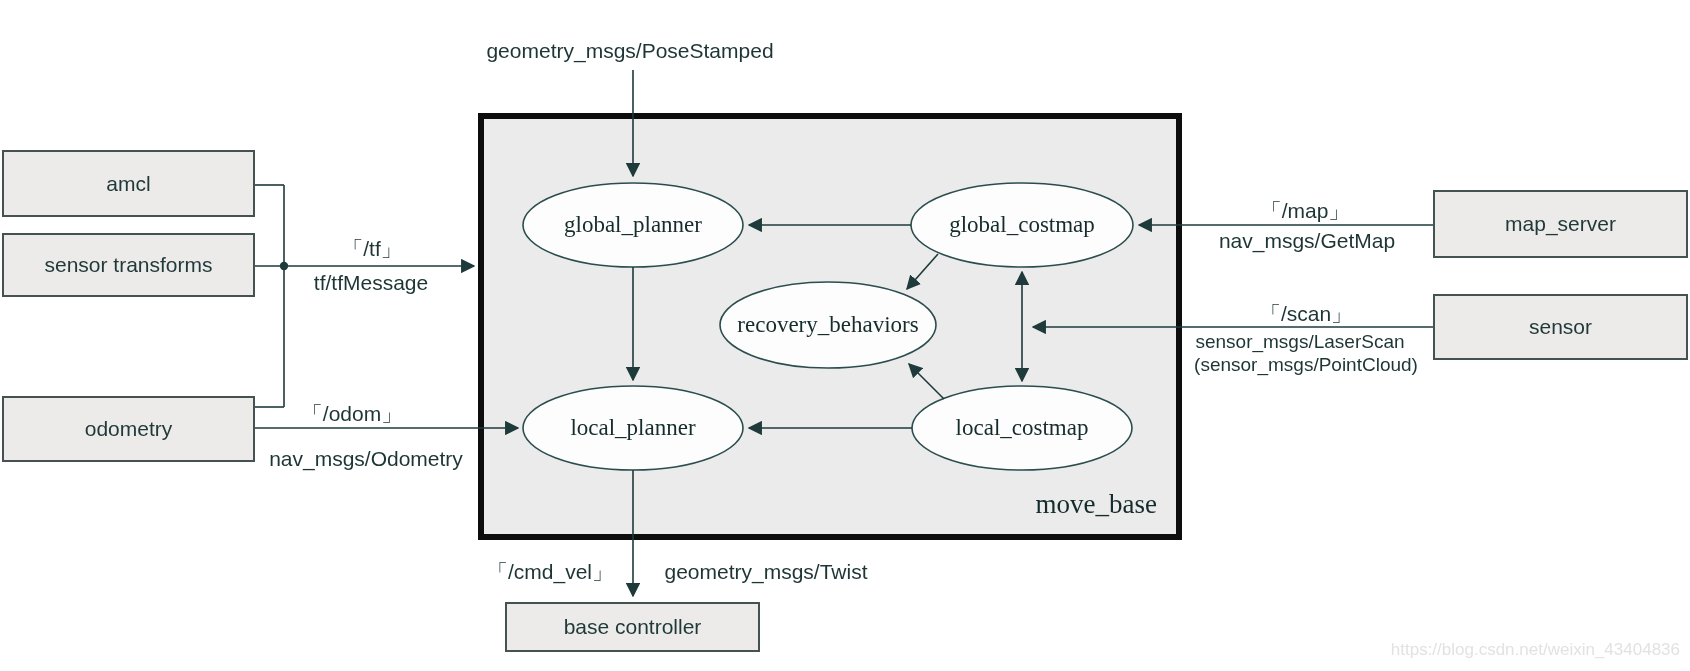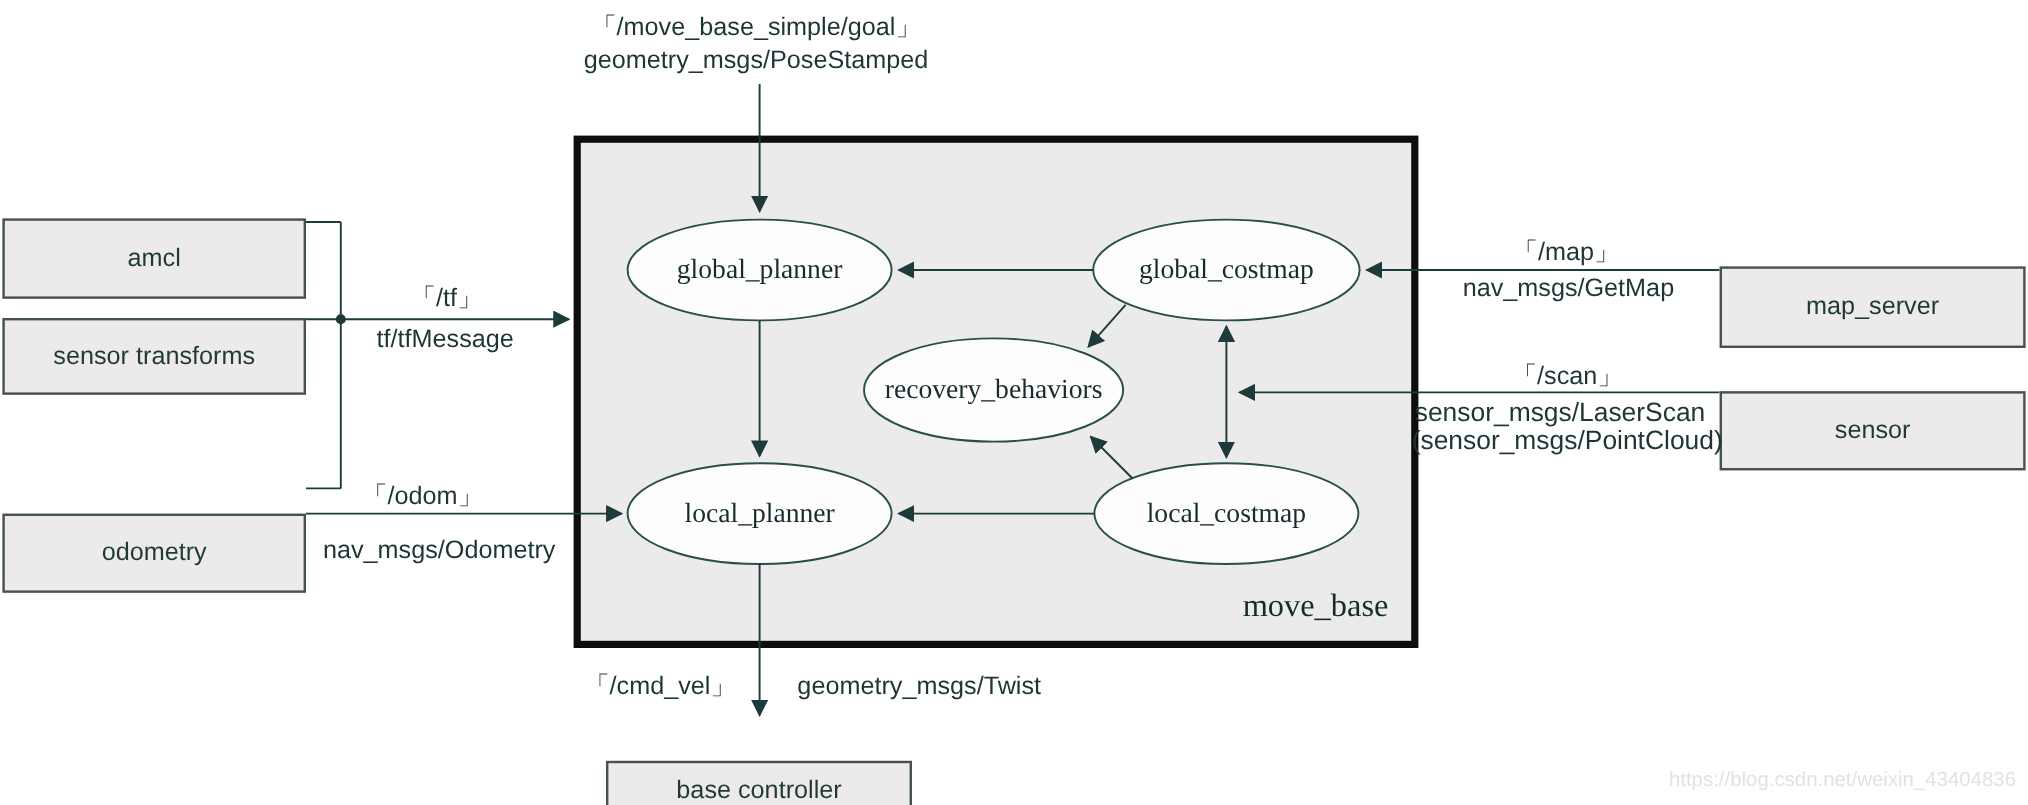--- a/index.html
+++ b/index.html
@@ -9,38 +9,38 @@
     background:#ffffff;
     overflow:hidden;
     font-family:"Liberation Sans","DejaVu Sans",sans-serif;
   }
   svg.layer{position:absolute;left:0;top:0;z-index:1;}
   .label{
     position:absolute;z-index:2;white-space:nowrap;
     color:#1e3535;font-size:21px;line-height:1.2;
     transform:translateX(-50%);
   }
-  .label.small{font-size:22px;}
+  .label.small{font-size:19px;}
   .node-label{
     position:absolute;z-index:2;white-space:nowrap;
     font-family:"Liberation Serif","DejaVu Serif",serif;
     font-size:23px;color:#162c2c;
     transform:translate(-50%,-50%);
   }
   .container-label{
     position:absolute;z-index:2;white-space:nowrap;
     font-family:"Liberation Serif","DejaVu Serif",serif;
     font-size:27px;color:#162c2c;
   }
   .ext-box{
     position:absolute;z-index:2;
     background:#ecebe9;border:2px solid #455252;
     display:flex;align-items:center;justify-content:center;
     box-sizing:border-box;
-    font-size:21px;color:#1f3838;margin-top:32px;
+    font-size:21px;color:#1f3838;
   }
   .watermark{
     position:absolute;z-index:3;
     font-size:17px;color:#e2e2e2;white-space:nowrap;
   }
 </style>
 </head>
 <body>
 
 <div class="canvas">
@@ -82,21 +82,20 @@
       <line x1="633" y1="267" x2="633" y2="380" marker-end="url(#ah)"></line>
 
       <line x1="938" y1="254" x2="907" y2="289" marker-end="url(#ah)"></line>
       <line x1="944" y1="399" x2="909" y2="364" marker-end="url(#ah)"></line>
 
       <line x1="633" y1="470" x2="633" y2="596" marker-end="url(#ah)"></line>
     </g>
     <circle cx="284" cy="266" r="4.2" fill="#1e3a3a"></circle>
   </svg>
 
-  <div class="label" style="left:630px;top:10px;">「/move_base_simple/goal」</div>
   <div class="label" style="left:630px;top:38px;">geometry_msgs/PoseStamped</div>
 
   <div class="ext-box" style="left:2px;top:150px;width:253px;height:67px;">
     <span>amcl</span>
   </div>
   <div class="ext-box" style="left:2px;top:233px;width:253px;height:64px;">
     <span>sensor transforms</span>
   </div>
   <div class="ext-box" style="left:2px;top:396px;width:253px;height:66px;">
     <span>odometry</span>

